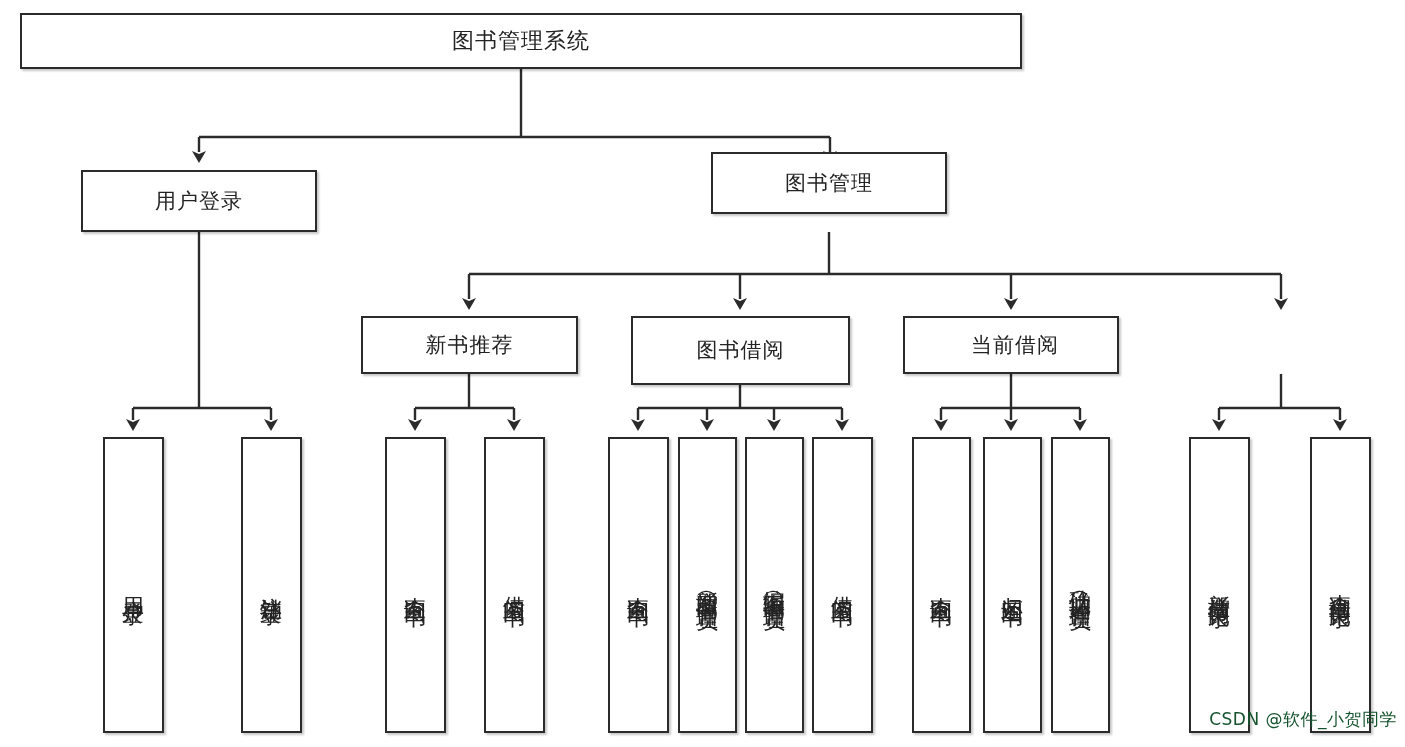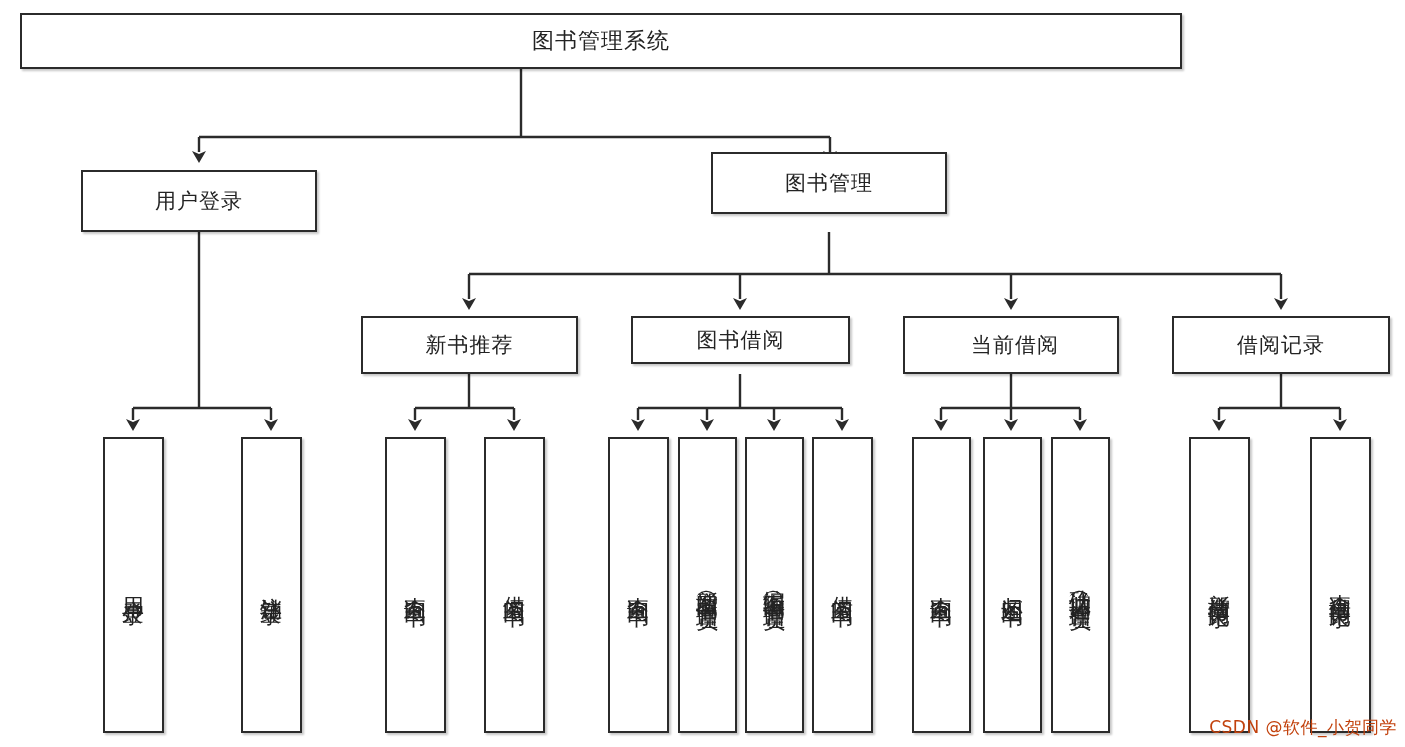--- a/index.html
+++ b/index.html
@@ -53,23 +53,23 @@
     text-orientation:upright;
     font-size:22px;
     letter-spacing:3px;
     line-height:1.05;
     white-space:normal;
     max-height:276px;
   }
   #watermark{
     position:absolute;
     right:8px;
-    bottom:8px;
+    bottom:16px;
     font-size:17px;
-    color:#c2410c;
+    color:#14532d;
     letter-spacing:0.5px;
     white-space:nowrap;
     user-select:none;
   }
 </style>
 </head>
 <body>
 
 <div id="canvas">
 
@@ -116,42 +116,39 @@
       <path d="M1011,408 L1011,420" marker-end="url(#arrow)"></path>
       <path d="M1080,408 L1080,420" marker-end="url(#arrow)"></path>
 
       <path d="M1281,374 L1281,408"></path>
       <path d="M1219,408 L1340,408"></path>
       <path d="M1219,408 L1219,420" marker-end="url(#arrow)"></path>
       <path d="M1340,408 L1340,420" marker-end="url(#arrow)"></path>
     </g>
   </svg>
 
-  <div class="node root" style="left:20px;top:13px;width:1162px;height:56px;">
+  <div class="node root" style="left:20px;top:13px;width:1002px;height:56px;">
     <span class="label">图书管理系统</span>
   </div>
 
   <div class="node lvl2" style="left:81px;top:170px;width:236px;height:62px;">
     <span class="label">用户登录</span>
   </div>
   <div class="node lvl2" style="left:711px;top:152px;width:236px;height:62px;">
     <span class="label">图书管理</span>
   </div>
 
   <div class="node lvl2" style="left:361px;top:316px;width:217px;height:58px;">
     <span class="label">新书推荐</span>
   </div>
-  <div class="node lvl2" style="left:631px;top:316px;width:219px;height:48px;">
+  <div class="node lvl2" style="left:631px;top:316px;width:219px;height:69px;">
     <span class="label">图书借阅</span>
   </div>
   <div class="node lvl2" style="left:903px;top:316px;width:216px;height:58px;padding-left:8px;">
     <span class="label">当前借阅</span>
-  </div>
-  <div class="node lvl2" style="left:1172px;top:316px;width:218px;height:58px;">
-    <span class="label">借阅记录</span>
   </div>
 
   <div class="node leaf" style="left:103px;top:437px;width:61px;height:296px;">
     <span class="label">用户登录</span>
   </div>
   <div class="node leaf" style="left:241px;top:437px;width:61px;height:296px;">
     <span class="label">注销登录</span>
   </div>
 
   <div class="node leaf" style="left:385px;top:437px;width:61px;height:296px;">

